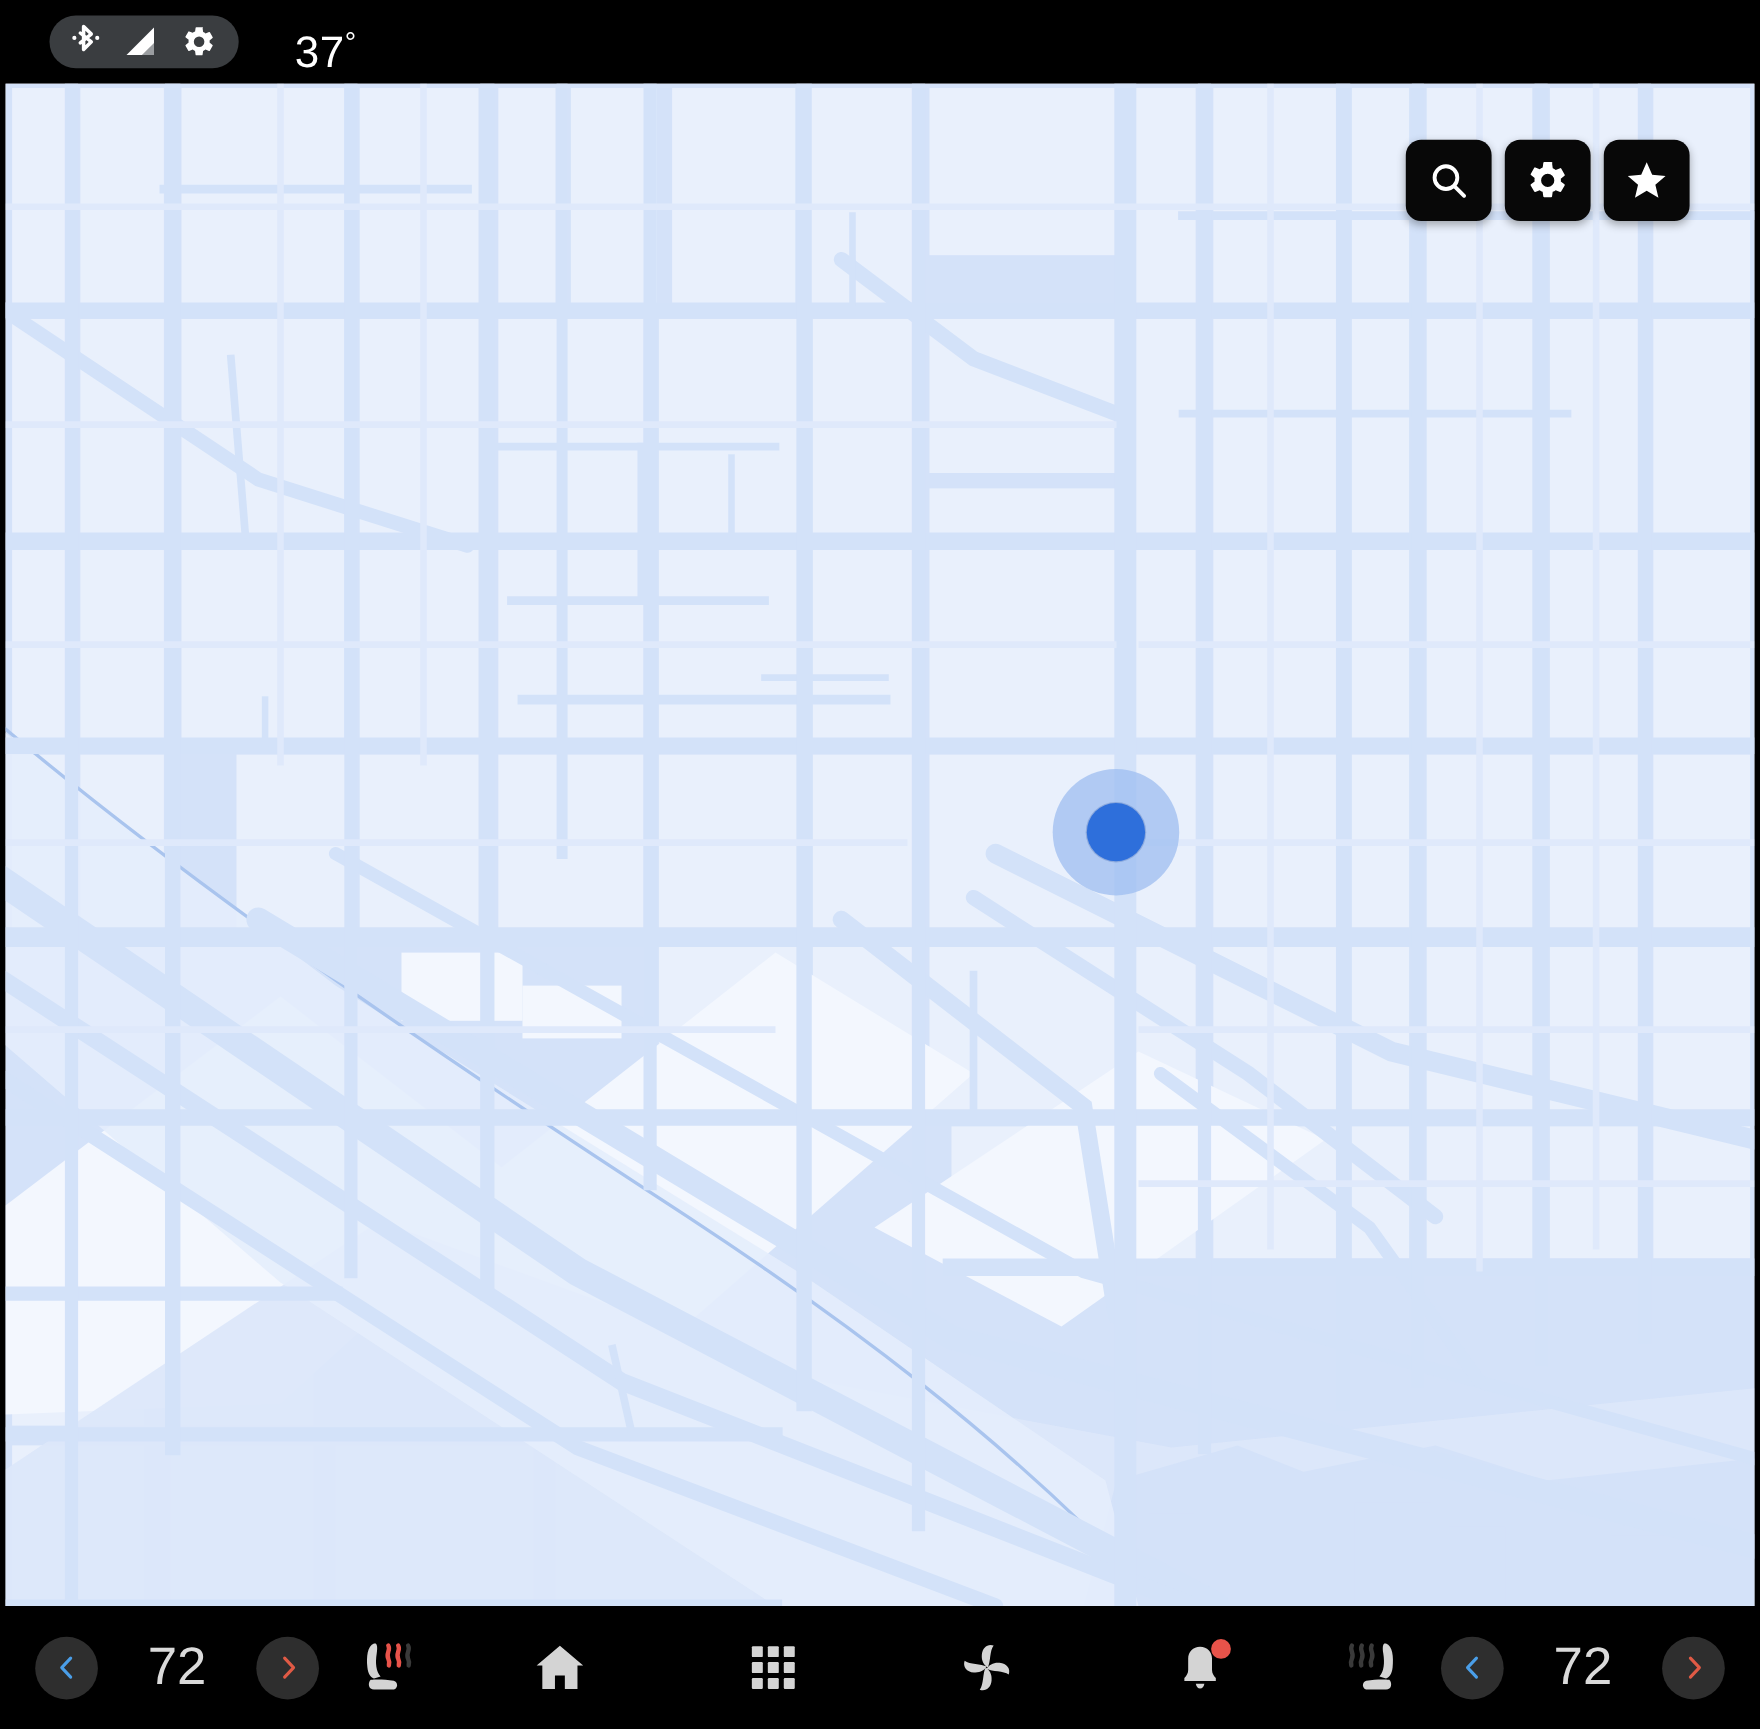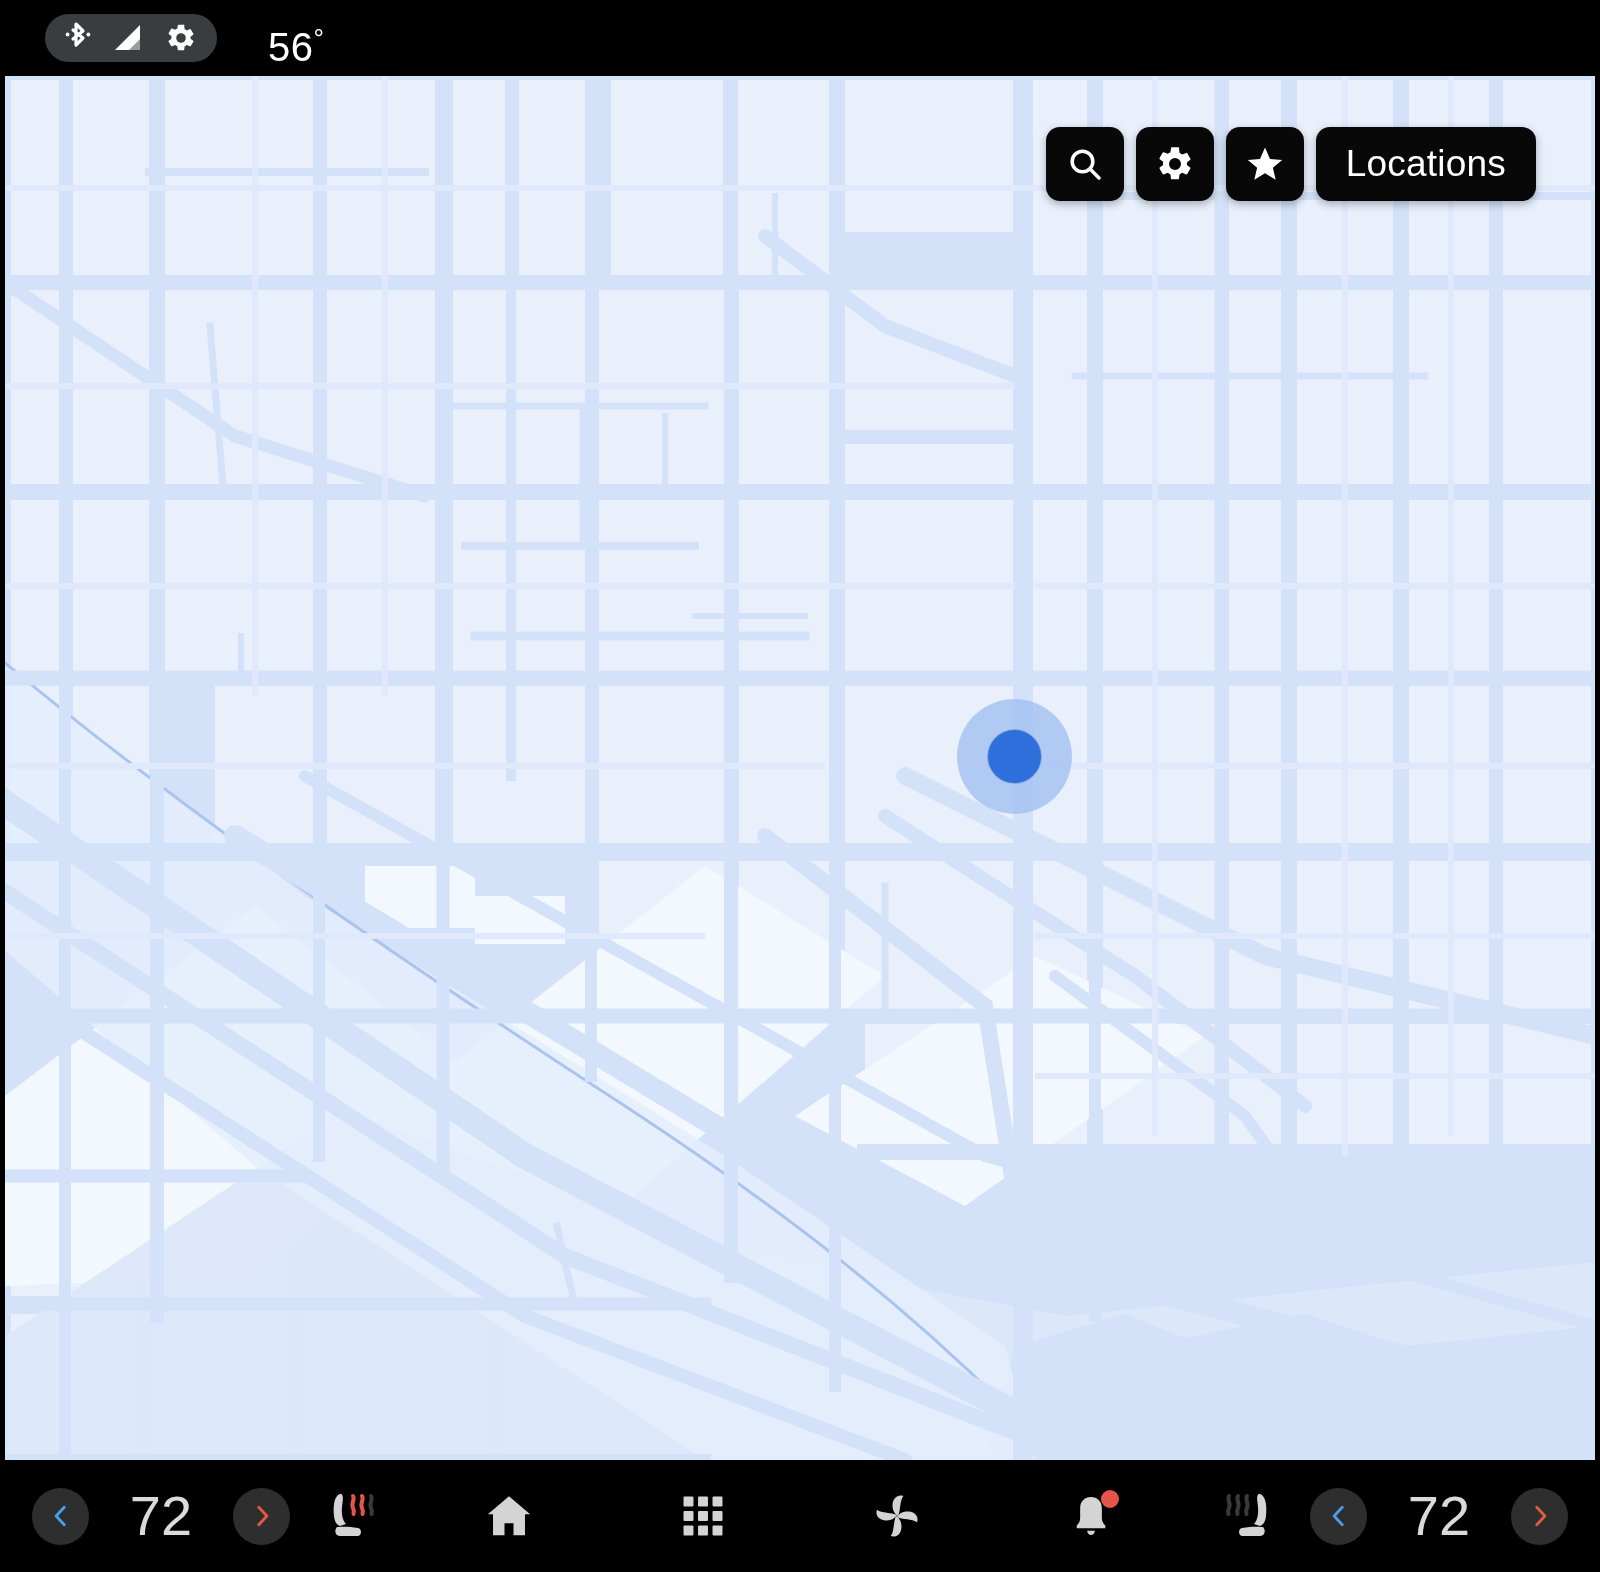--- a/index.html
+++ b/index.html
@@ -81,21 +81,21 @@
     display:flex; align-items:center; gap:26px;
   }
   .climate.left  { margin-left:32px; }
   .circ {
     width:57px; height:57px; border-radius:50%;
     background:#2E2E2E;
     display:flex; align-items:center; justify-content:center;
   }
   .circ svg { display:block; }
   .tempval {
-    color:#DADADA; font-size:56px; font-weight:300;
+    color:#DADADA; font-size:48px; font-weight:300;
     letter-spacing:0; min-width:92px; text-align:center; line-height:1;
   }
   .seat { width:70px; display:flex; justify-content:center; }
   .navicons {
     flex:1; display:flex; align-items:center; justify-content:center; gap:130px;
   }
   .navbtn {
     width:64px; height:64px;
     display:flex; align-items:center; justify-content:center;
     position:relative;
@@ -124,21 +124,21 @@
           <path d="M16 27 L27 16 L27 27 Z" fill="#9A9DA0"></path>
         </svg>
       </span>
       <span>
         <svg width="32" height="32" viewBox="0 0 24 24">
           <path fill="#fff" d="M19.14 12.94c.04-.3.06-.61.06-.94s-.02-.64-.07-.94l2.03-1.58a.49.49 0 0 0 .12-.61l-1.92-3.32a.49.49 0 0 0-.59-.22l-2.39.96a7.03 7.03 0 0 0-1.62-.94l-.36-2.54A.48.48 0 0 0 13.9 2h-3.8a.48.48 0 0 0-.48.41l-.36 2.54c-.59.24-1.13.56-1.62.94l-2.39-.96a.48.48 0 0 0-.59.22L2.74 8.47a.48.48 0 0 0 .12.61l2.03 1.58c-.05.3-.09.63-.09.94s.02.64.07.94l-2.03 1.58a.49.49 0 0 0-.12.61l1.92 3.32c.12.22.37.29.59.22l2.39-.96c.5.38 1.03.7 1.62.94l.36 2.54c.05.24.25.41.49.41h3.8c.24 0 .44-.17.48-.41l.36-2.54c.59-.24 1.13-.56 1.62-.94l2.39.96c.22.08.47 0 .59-.22l1.92-3.32a.49.49 0 0 0-.12-.61l-2.01-1.58zM12 15.6A3.6 3.6 0 1 1 12 8.4a3.6 3.6 0 0 1 0 7.2z"></path>
         </svg>
       </span>
     </div>
 
-    <div class="temp"><span>56</span><span class="deg">°</span></div>
+    <div class="temp"><span>37</span><span class="deg">°</span></div>
 
   </div>
 
   <div class="map-frame">
 
     <svg class="map-svg" viewBox="0 0 1590 1384" preserveAspectRatio="none">
       <defs>
         <clipPath id="mapclip">
             <rect x="0" y="0" width="1590" height="1384"></rect>
           </clipPath>
@@ -364,21 +364,20 @@
     </div>
 
     <div class="mbtn icon">
       <span>
         <svg width="42" height="42" viewBox="0 0 24 24">
           <path fill="#fff" d="M12 2.6 L14.85 9.1 L21.8 9.65 L16.5 14.2 L18.1 21 L12 17.35 L5.9 21 L7.5 14.2 L2.2 9.65 L9.15 9.1 Z"></path>
         </svg>
       </span>
     </div>
 
-    <div class="mbtn text">Locations</div>
   </div>
 
   <div class="bottombar">
 
     <div class="climate left">
       <div class="circ">
         <span>
           <svg width="26" height="26" viewBox="0 0 24 24">
             <path d="M15 4 L7.5 12 L15 20" fill="none" stroke="#4A9EE8" stroke-width="2.6" stroke-linecap="round" stroke-linejoin="round"></path>
           </svg>

